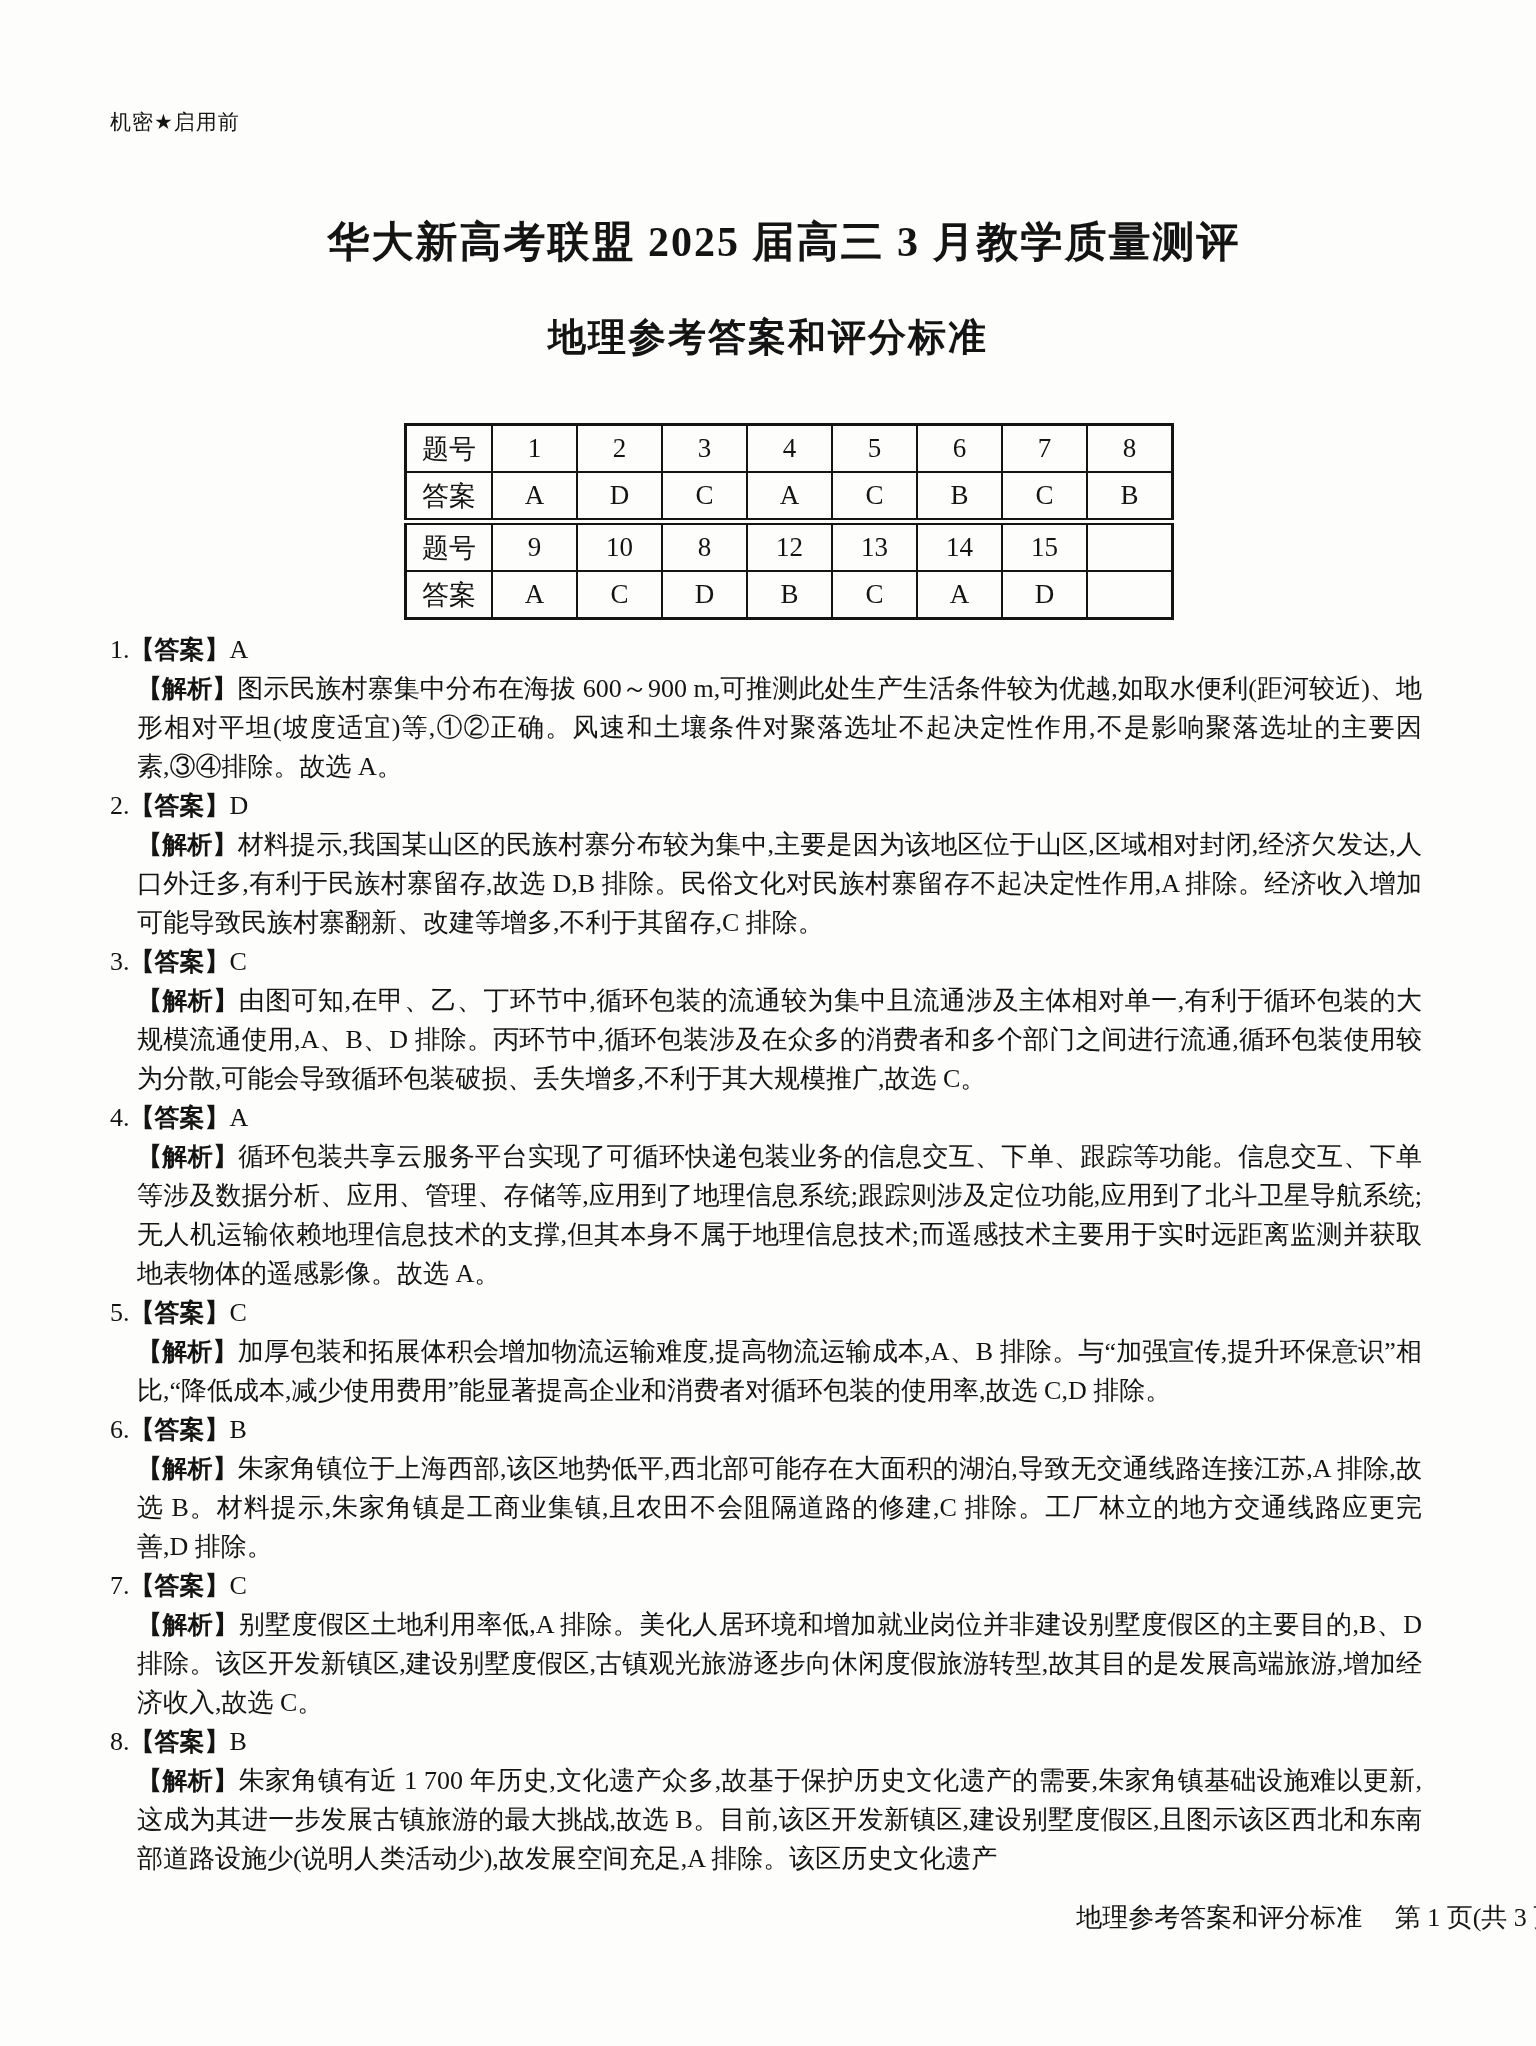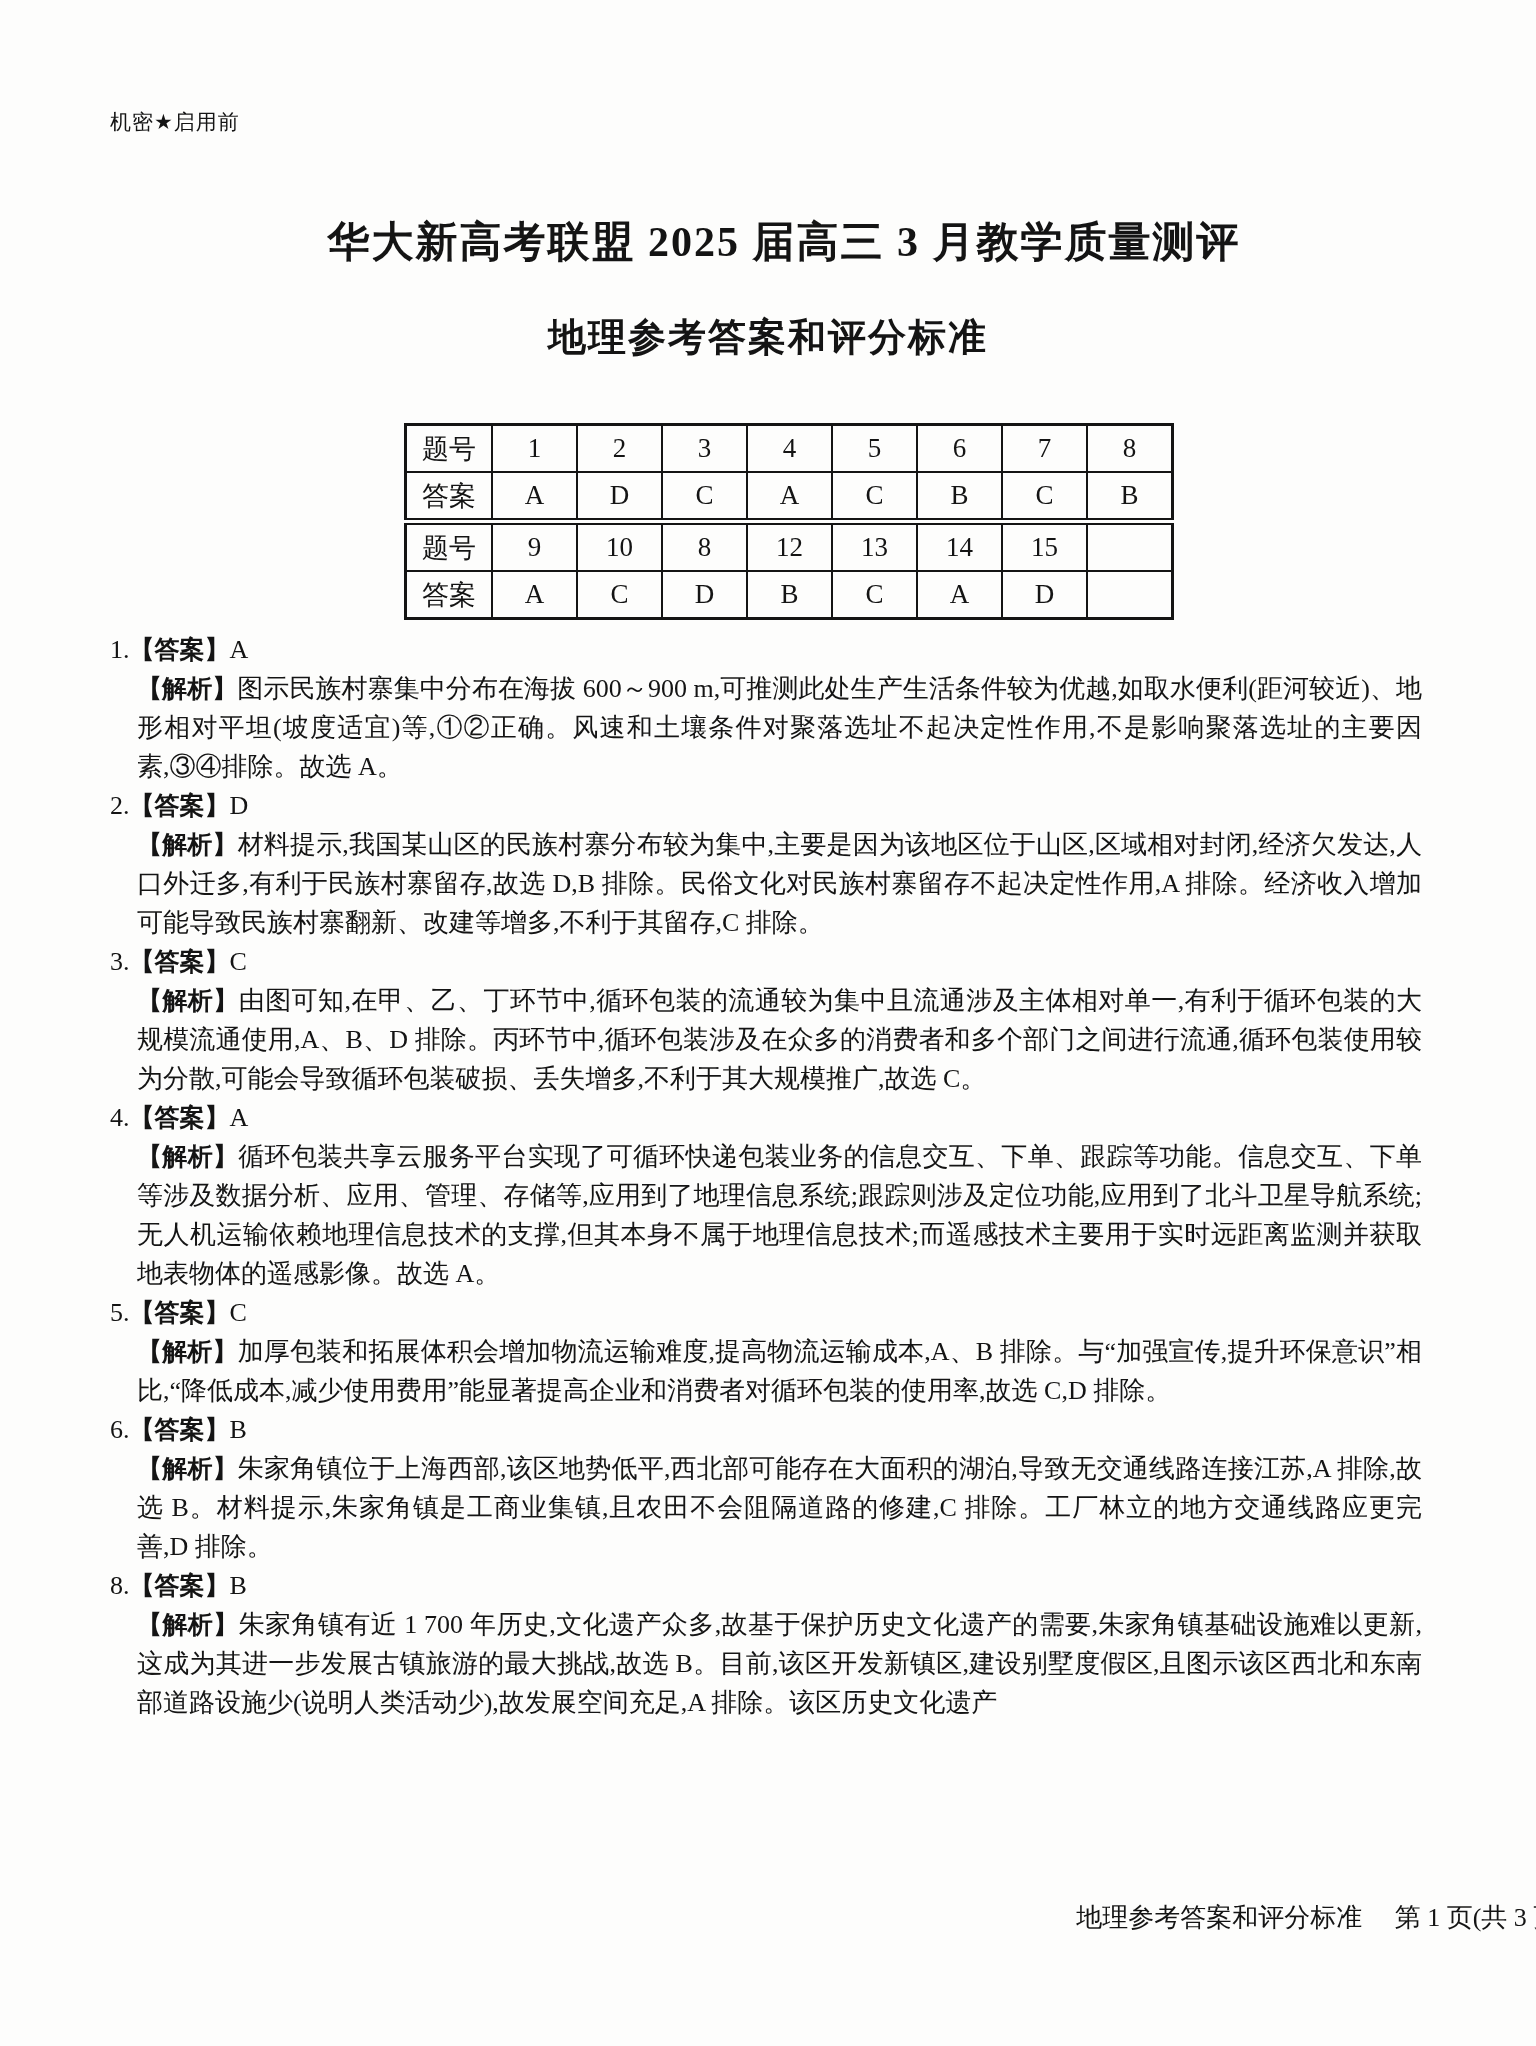--- a/index.html
+++ b/index.html
@@ -179,20 +179,24 @@
     </div>
     <div class="item">
       <div class="ansline"><span>5.</span><b class="lbl">【答案】</b><span>C</span></div>
       <p class="jx"><b class="lbl">【解析】</b><span>加厚包装和拓展体积会增加物流运输难度,提高物流运输成本,A、B 排除。与“加强宣传,提升环保意识”相比,“降低成本,减少使用费用”能显著提高企业和消费者对循环包装的使用率,故选 C,D 排除。</span></p>
     </div>
     <div class="item">
       <div class="ansline"><span>6.</span><b class="lbl">【答案】</b><span>B</span></div>
       <p class="jx"><b class="lbl">【解析】</b><span>朱家角镇位于上海西部,该区地势低平,西北部可能存在大面积的湖泊,导致无交通线路连接江苏,A 排除,故选 B。材料提示,朱家角镇是工商业集镇,且农田不会阻隔道路的修建,C 排除。工厂林立的地方交通线路应更完善,D 排除。</span></p>
     </div>
     <div class="item">
+      <div class="ansline"><span>7.</span><b class="lbl">【答案】</b><span>C</span></div>
+      <p class="jx"><b class="lbl">【解析】</b><span>别墅度假区土地利用率低,A 排除。美化人居环境和增加就业岗位并非建设别墅度假区的主要目的,B、D 排除。该区开发新镇区,建设别墅度假区,古镇观光旅游逐步向休闲度假旅游转型,故其目的是发展高端旅游,增加经济收入,故选 C。</span></p>
+    </div>
+    <div class="item">
       <div class="ansline"><span>8.</span><b class="lbl">【答案】</b><span>B</span></div>
       <p class="jx"><b class="lbl">【解析】</b><span>朱家角镇有近 1 700 年历史,文化遗产众多,故基于保护历史文化遗产的需要,朱家角镇基础设施难以更新,这成为其进一步发展古镇旅游的最大挑战,故选 B。目前,该区开发新镇区,建设别墅度假区,且图示该区西北和东南部道路设施少(说明人类活动少),故发展空间充足,A 排除。该区历史文化遗产</span></p>
     </div>
   </div>
 
 <div class="footer">
   <span class="doctitle">地理参考答案和评分标准</span>
   <span class="pageinfo">第 1 页(共 3 页)</span>
 </div>
 

